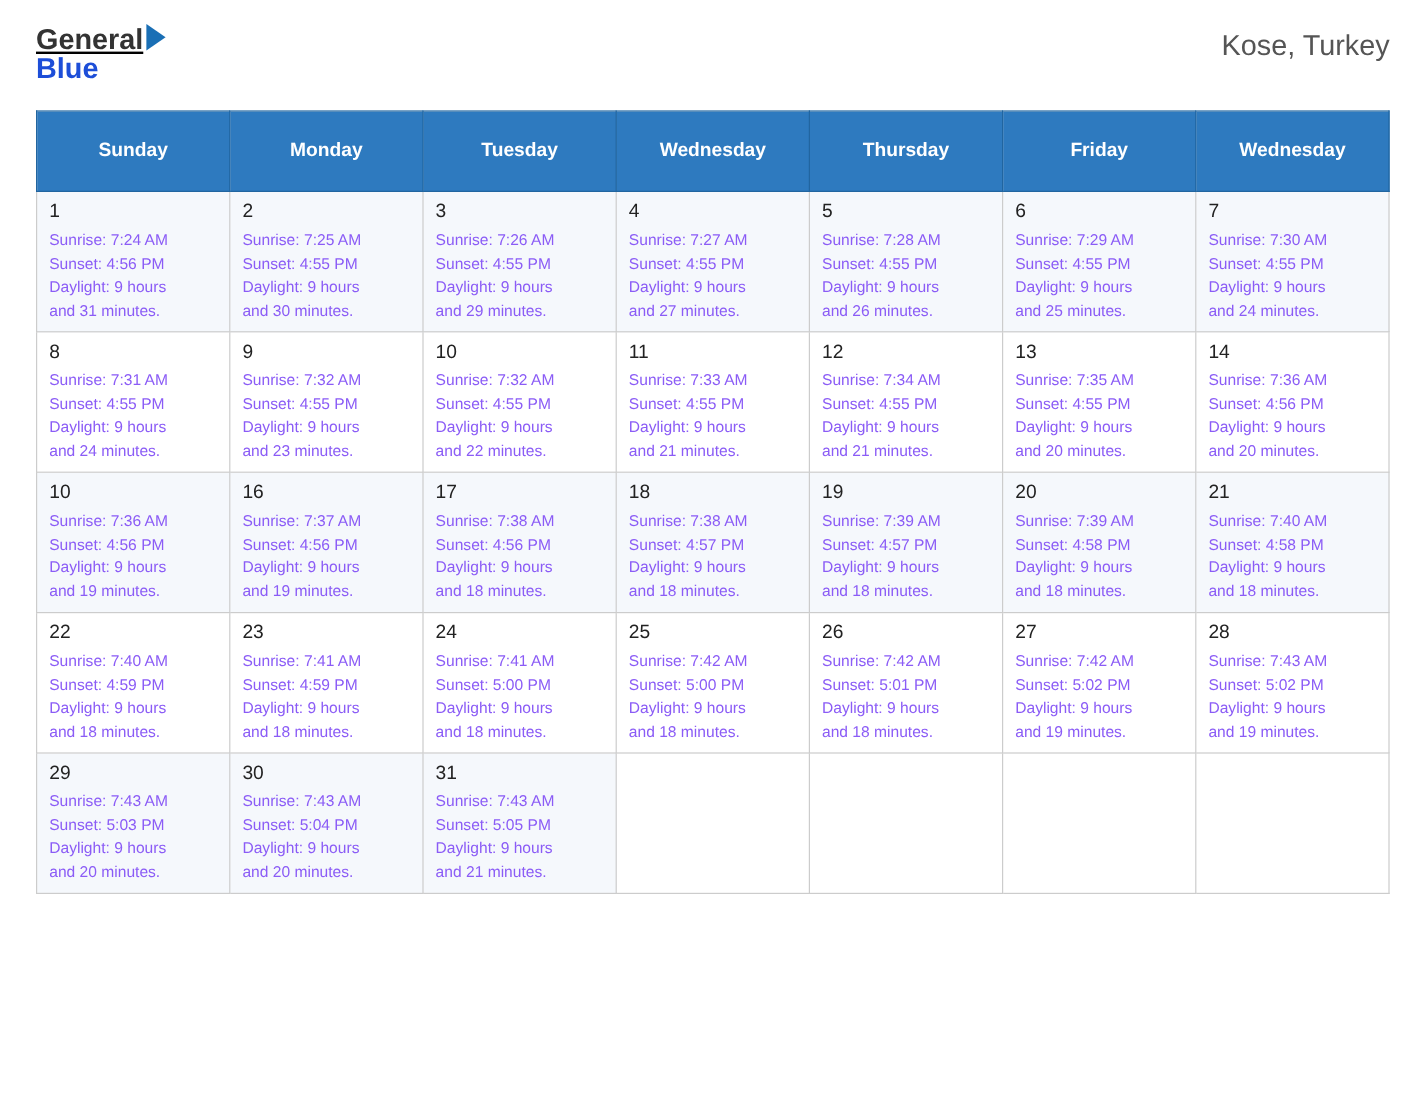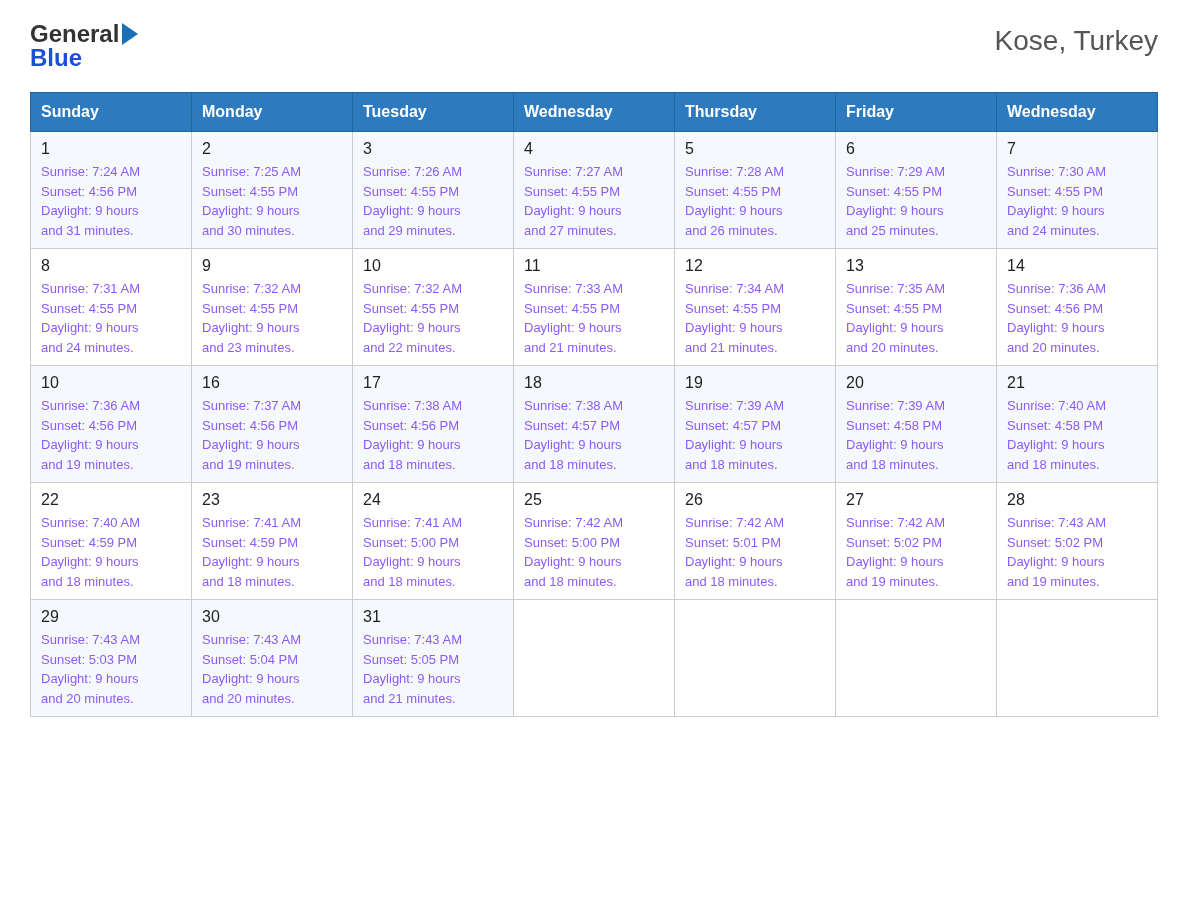--- a/index.html
+++ b/index.html
@@ -19,36 +19,36 @@
     .title-area {
       text-align: right;
     }
     .month-title {
       font-size: 52px;
       font-weight: normal;
       color: #222;
       line-height: 1;
     }
     .location {
-      font-size: 28px;
+      font-size: 24px;
       color: #555;
       margin-top: 5px;
     }
     table {
       width: 100%;
       border-collapse: collapse;
       table-layout: fixed;
     }
     thead tr th {
       background-color: #2e7abf;
       color: #fff;
       font-size: 16px;
       font-weight: bold;
-      padding: 10px 10px;
-      text-align: left;
+      padding: 24px 10px;
+      text-align: center;
       border: 1px solid #2165a0;
       margin-top: 13px;
     }
     tbody tr td {
       vertical-align: top;
       padding: 8px 10px;
       border: 1px solid #ccc;
       font-size: 13px;
       color: #333;
       height: 110px;
@@ -74,21 +74,22 @@
     tbody tr td.empty {
       background-color: #fff;
     }
     .logo-wrapper {
       display: flex;
       flex-direction: column;
       align-items: flex-start;
     }
     .logo-line1 {
       display: flex;
-      align-items: center;
+      align-items: flex-start;
+      text-decoration: underline;
     }
     .logo-general {
       font-size: 24px;
       font-weight: bold;
       color: #333;
     }
     .logo-triangle {
       display: inline-block;
       width: 0;
       height: 0;

